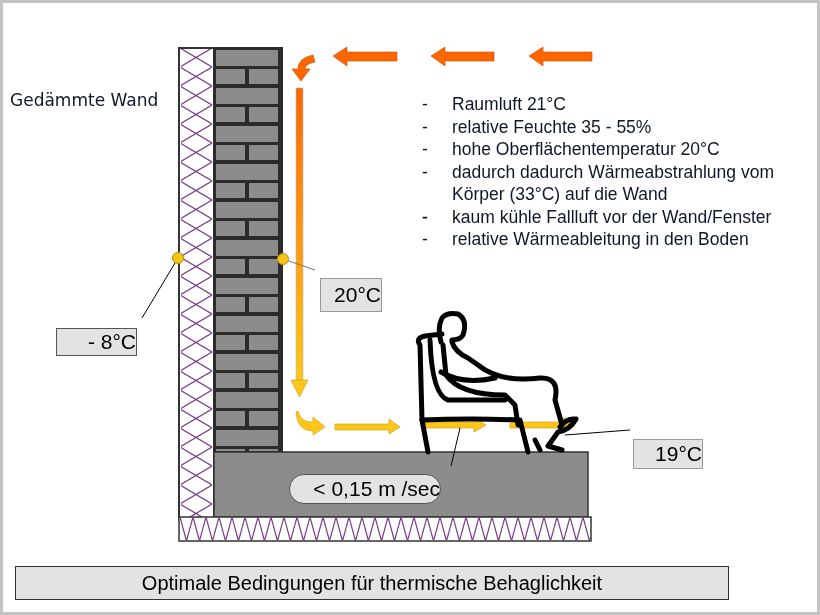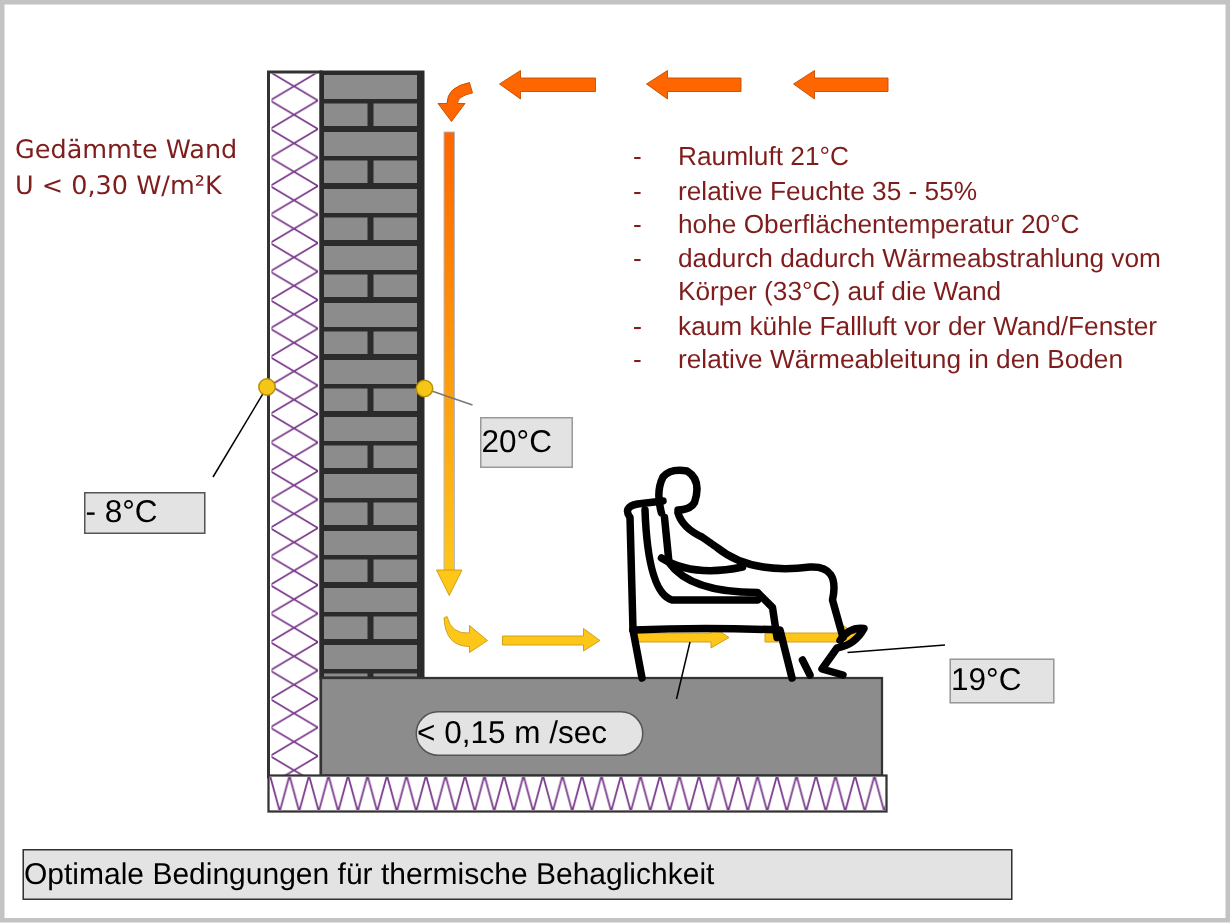--- a/index.html
+++ b/index.html
@@ -1,29 +1,29 @@
 <!DOCTYPE html>
 <html><head>
 <meta charset="utf-8">
 <style>
   html, body { margin:0; padding:0; }
   body { width:820px; height:615px; background:#c3c3c3; position:relative; overflow:hidden; }
   .frame { position:absolute; left:3px; top:3px; width:814px; height:609px; background:#ffffff; }
   svg.diagram { position:absolute; left:0; top:0; }
-  .label { position:absolute; font-family:"Liberation Sans", sans-serif; color:#7f1d1d; }
+  .label { position:absolute; font-family:"Liberation Sans", sans-serif; color:#0f172a; }
   .wall-title { left:10px; top:88px; font-family:"DejaVu Sans", sans-serif; font-size:17px; line-height:24px; }
   .bullets { left:422px; top:93px; font-size:17.5px; line-height:22.5px; margin:0; padding:0; list-style:none; }
   .bullets li { position:relative; padding-left:30px; white-space:nowrap; }
   .bullets li .dash { position:absolute; left:0; }
-  .tbox { position:absolute; background:#e3e3e3; border:1px solid #555; font-family:"Liberation Sans", sans-serif; color:#000; text-align:left; box-sizing:border-box; }
+  .tbox { position:absolute; background:#e3e3e3; border:1px solid #555; font-family:"Liberation Sans", sans-serif; color:#000; text-align:right; box-sizing:border-box; }
   .tbox-inner { left:320px; top:278px; width:62px; height:34px; font-size:21px; line-height:32px; border-color:#999; }
   .tbox-outer { left:56px; top:328px; width:81px; height:28px; font-size:21px; line-height:26px; }
-  .tbox-floor { left:277px; top:474px; width:152px; height:30px; font-size:21px; line-height:28px;border-radius:15px; }
+  .tbox-floor { left:289px; top:474px; width:152px; height:30px; font-size:21px; line-height:28px;border-radius:15px; }
   .tbox-feet { left:633px; top:439px; width:70px; height:30px; font-size:21px; line-height:28px; border-color:#999; }
-  .caption { left:15px; top:566px; width:660px; height:34px; background:#e3e3e3; border:1px solid #333; font-size:20px; line-height:32px; }
+  .caption { left:15px; top:566px; width:714px; height:34px; background:#e3e3e3; border:1px solid #333; font-size:20px; line-height:32px; text-align:center; }
 </style>
 </head>
 <body>
 
 <div class="frame"></div>
 
 <svg class="diagram" width="820" height="615" viewBox="0 0 820 615">
   <defs>
     <pattern id="insulV" x="180" y="48" width="32" height="19" patternUnits="userSpaceOnUse">
       <path d="M0 0 L32 19 M32 0 L0 19" stroke="#7a3a8c" stroke-width="1.2" fill="none"></path>
@@ -103,21 +103,20 @@
     <circle cx="178" cy="258" r="5.5" fill="#f5c518" stroke="#b8900a" stroke-width="1"></circle>
     <line x1="283" y1="259" x2="315" y2="270" stroke="#777" stroke-width="1"></line>
     <circle cx="283" cy="259" r="5.5" fill="#f5c518" stroke="#b8900a" stroke-width="1"></circle>
     <line x1="460" y1="428" x2="451" y2="466" stroke="#000" stroke-width="1"></line>
     <line x1="565" y1="435" x2="630" y2="430" stroke="#000" stroke-width="1"></line>
   </g>
 </svg>
 
 <div class="label wall-title">
   <div>Gedämmte Wand</div>
-  <div>U &lt; 0,30 W/m²K</div>
 </div>
 
 <ul class="label bullets">
   <li><span class="dash">-</span><span>Raumluft 21°C</span></li>
   <li><span class="dash">-</span><span>relative Feuchte 35 - 55%</span></li>
   <li><span class="dash">-</span><span>hohe Oberflächentemperatur 20°C</span></li>
   <li><span class="dash">-</span><span>dadurch dadurch Wärmeabstrahlung vom</span></li>
   <li><span>Körper (33°C) auf die Wand</span></li>
   <li><span class="dash">-</span></li>
   <li><span class="dash">-</span><span>kaum kühle Fallluft vor der Wand/Fenster</span></li>

